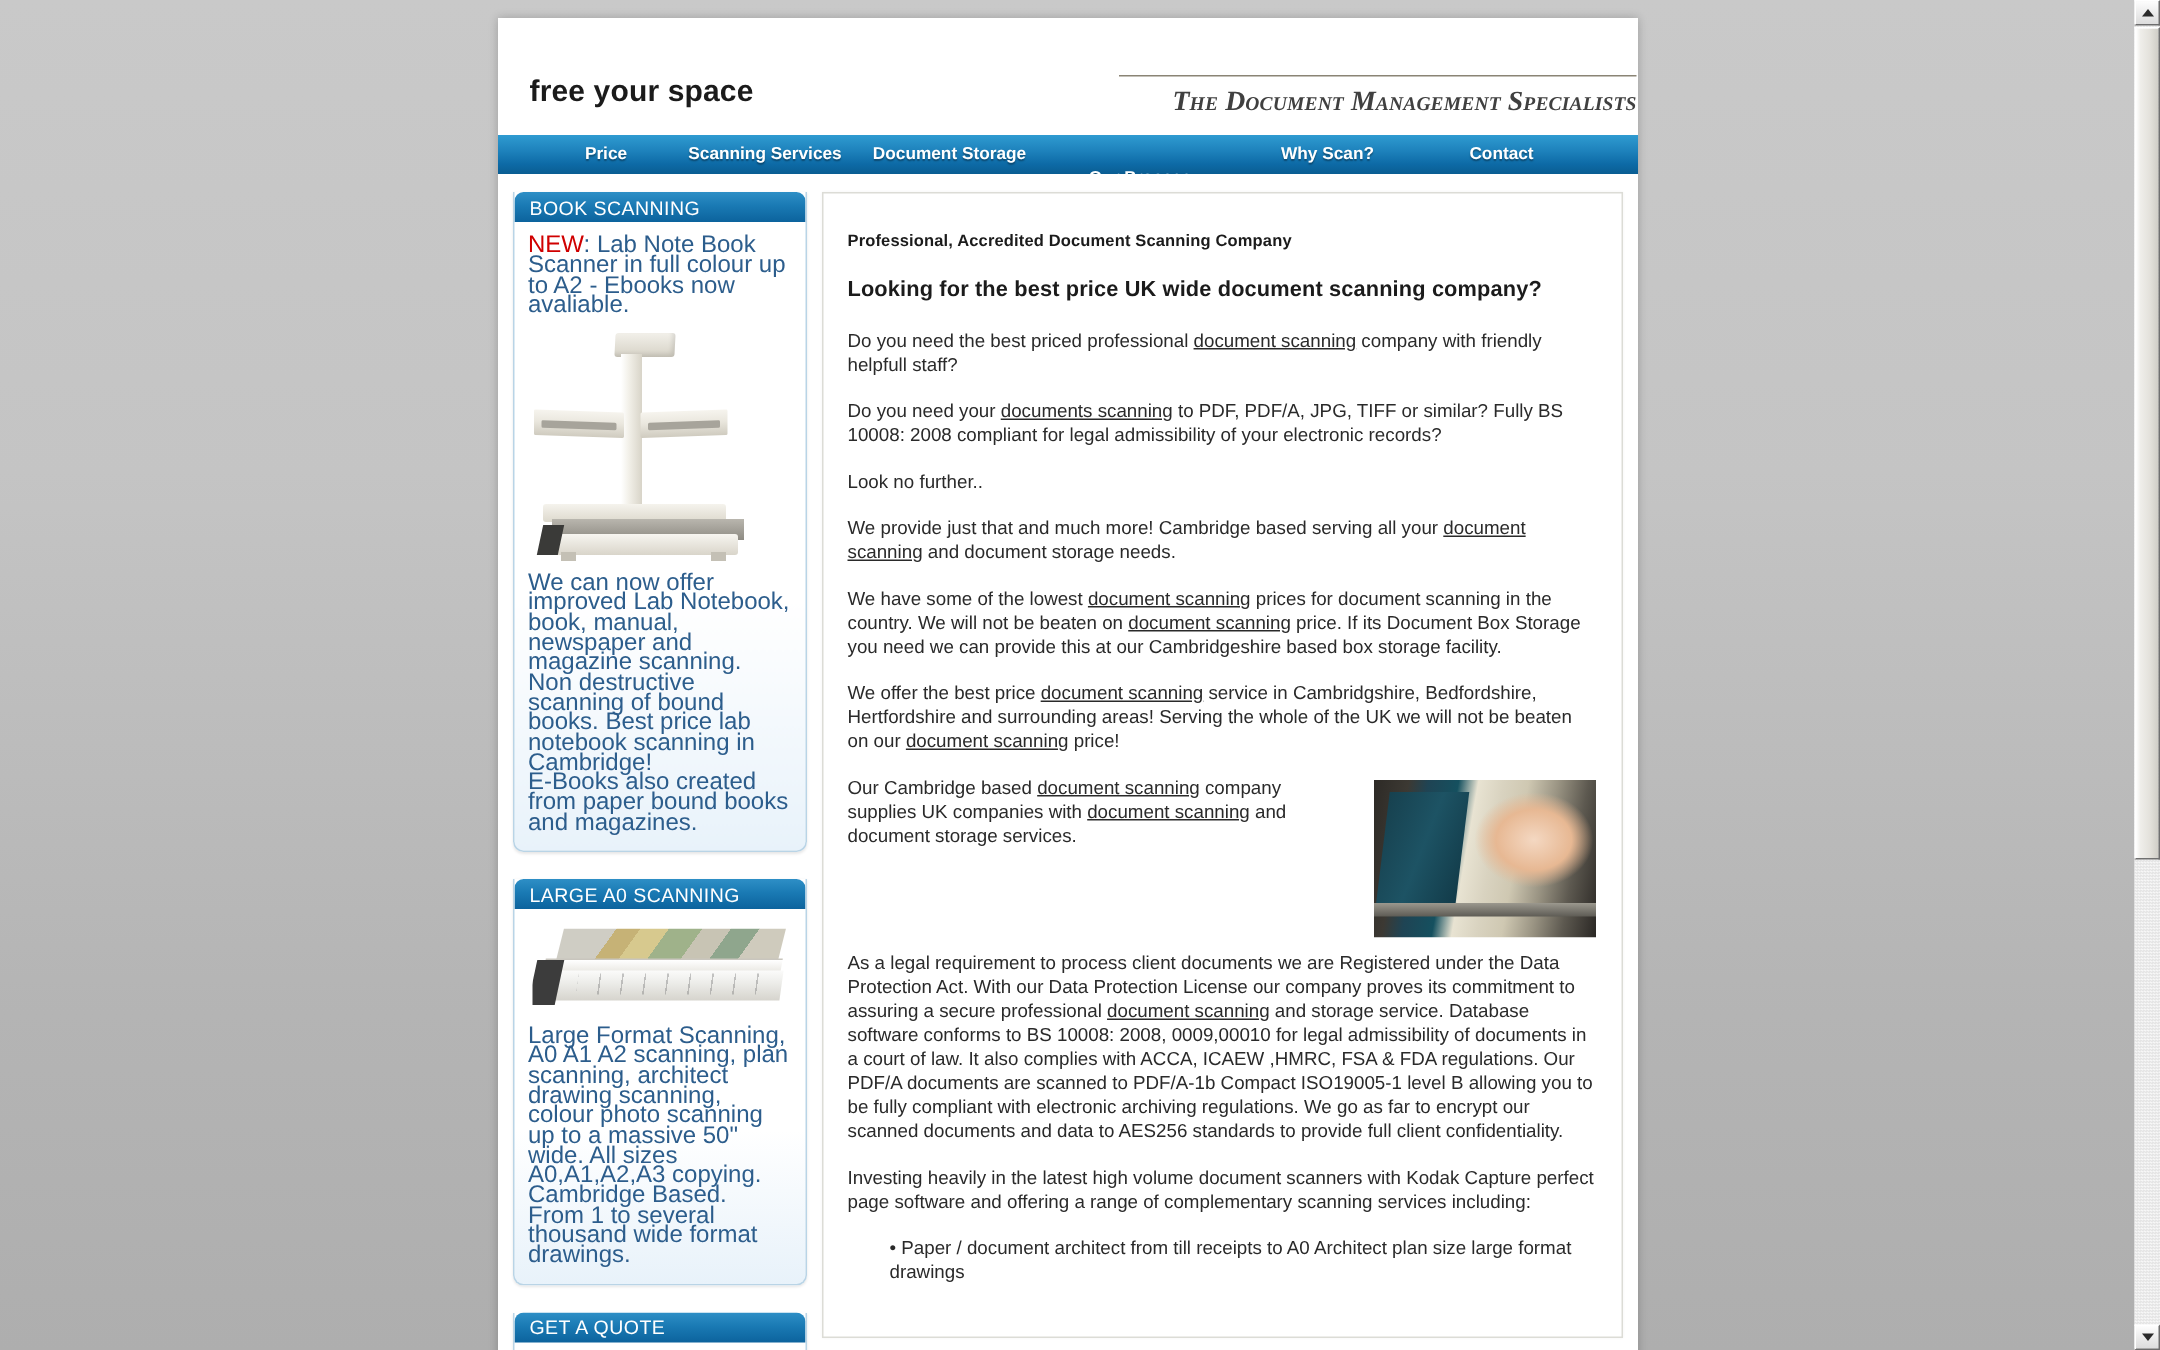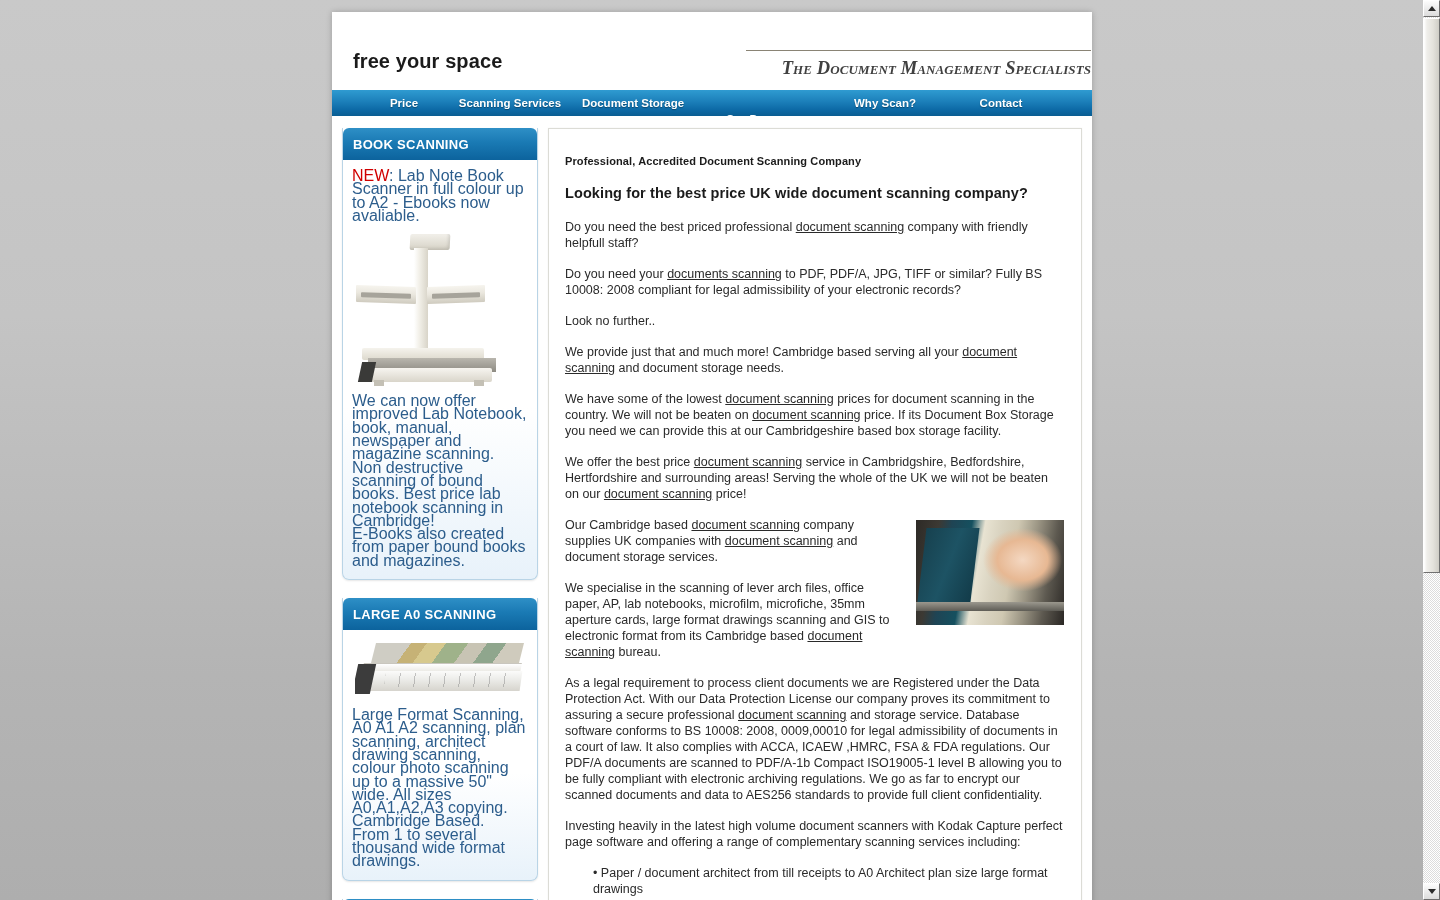--- a/index.html
+++ b/index.html
@@ -166,26 +166,26 @@
   .panel {
     margin-bottom: 18px;
     border: 1px solid #b9d4e6;
     border-top: none;
     border-radius: 0 0 7px 7px;
     background: linear-gradient(to bottom, #ffffff 0%, #ffffff 62%, #e8f2fa 100%);
     box-shadow: 0 1px 2px rgba(0,0,0,0.10);
     overflow: hidden;
   }
   .panel-head {
-    height: 32px;
+    height: 20px;
     background: linear-gradient(to bottom, #2e8fc6 0%, #1a7ab4 45%, #0c639d 100%);
     border-radius: 6px 6px 0 0;
     color: #ffffff;
     font-size: 13px;
-    font-weight: bold;
+    font-weight: normal;
     letter-spacing: 0.3px;
     display: flex;
     align-items: center;
     padding-left: 10px;
     box-sizing: border-box;
   }
   .panel-body {
     padding: 9px 9px 12px 9px;
   }
   .panel-text {
@@ -472,21 +472,20 @@
         <p>Do you need the best priced professional <a>document scanning</a> company with friendly helpfull staff?</p>
         <p>Do you need your <a>documents scanning</a> to PDF, PDF/A, JPG, TIFF or similar? Fully BS 10008: 2008 compliant for legal admissibility of your electronic records?</p>
         <p>Look no further..</p>
         <p>We provide just that and much more! Cambridge based serving all your <a>document scanning</a> and document storage needs.</p>
         <p>We have some of the lowest <a>document scanning</a> prices for document scanning in the country. We will not be beaten on <a>document scanning</a> price. If its Document Box Storage you need we can provide this at our Cambridgeshire based box storage facility.</p>
         <p>We offer the best price <a>document scanning</a> service in Cambridgshire, Bedfordshire, Hertfordshire and surrounding areas! Serving the whole of the UK we will not be beaten on our <a>document scanning</a> price!</p>
 
         <div class="photo"></div>
 
         <p>Our Cambridge based <a>document scanning</a> company supplies UK companies with <a>document scanning</a> and document storage services.</p>
-        <p>We specialise in the scanning of lever arch files, office paper, AP, lab notebooks, microfilm, microfiche, 35mm aperture cards, large format drawings scanning and GIS to electronic format from its Cambridge based <a>document scanning</a> bureau.</p>
         <div class="clearfix"></div>
         <p>As a legal requirement to process client documents we are Registered under the Data Protection Act. With our Data Protection License our company proves its commitment to assuring a secure professional <a>document scanning</a> and storage service. Database software conforms to BS 10008: 2008, 0009,00010 for legal admissibility of documents in a court of law. It also complies with ACCA, ICAEW ,HMRC, FSA &amp; FDA regulations. Our PDF/A documents are scanned to PDF/A-1b Compact ISO19005-1 level B allowing you to be fully compliant with electronic archiving regulations. We go as far to encrypt our scanned documents and data to AES256 standards to provide full client confidentiality.</p>
         <p>Investing heavily in the latest high volume document scanners with Kodak Capture perfect page software and offering a range of complementary scanning services including:</p>
 
         <p class="bullet">• Paper / document architect from till receipts to A0 Architect plan size large format drawings</p>
 
       </div>
 
     </div>
   </div>

